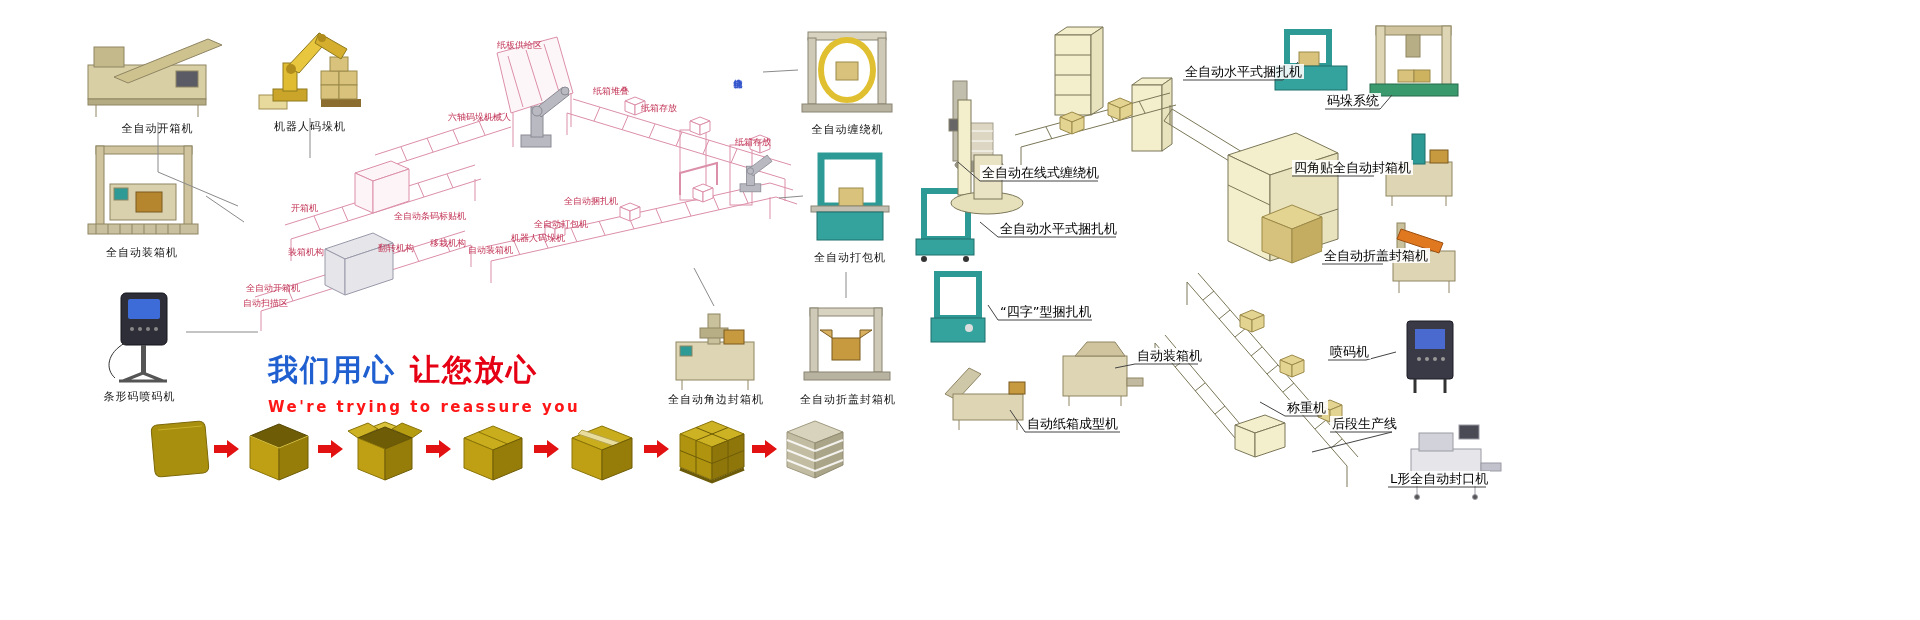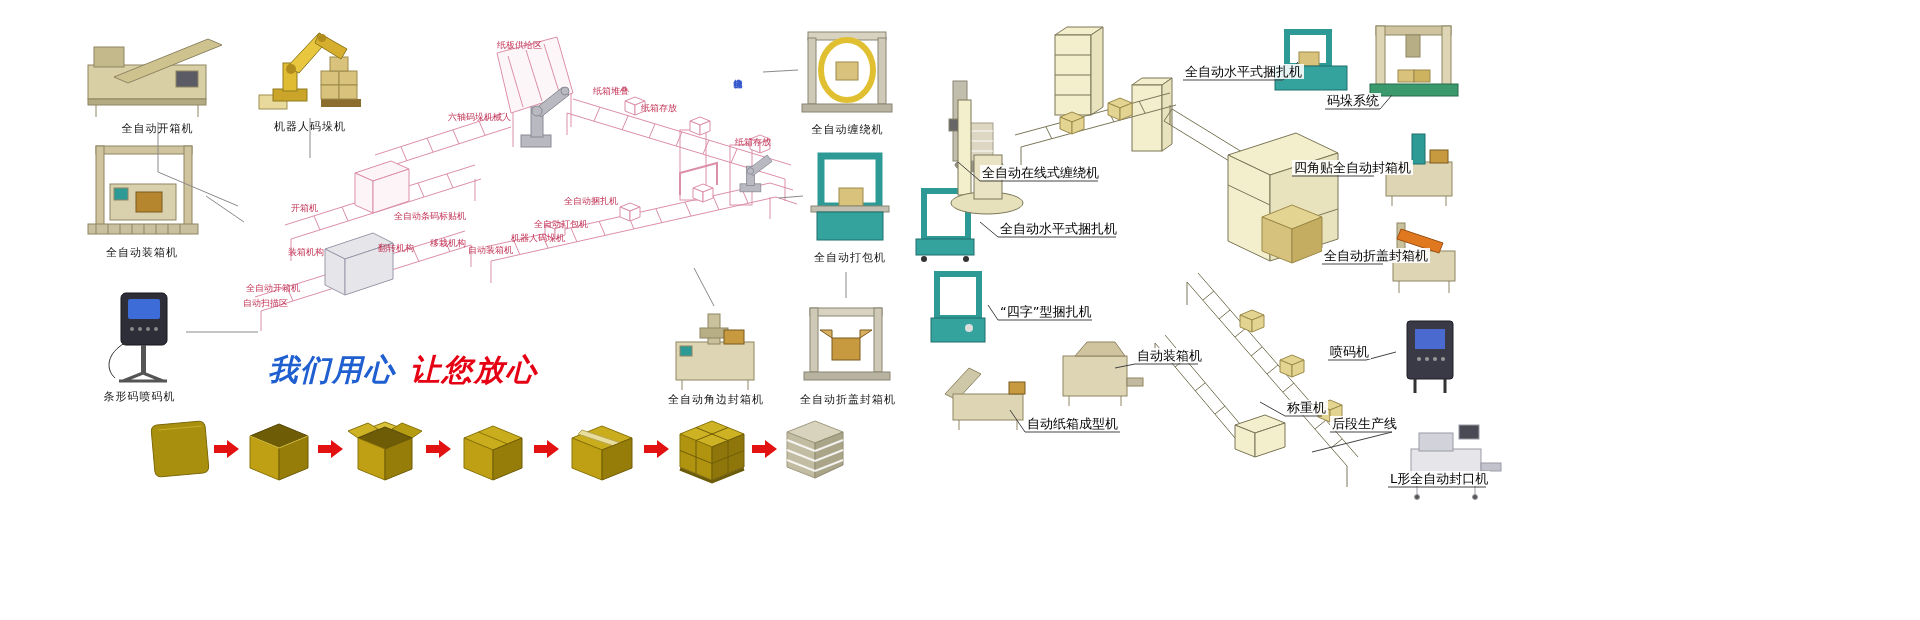--- a/index.html
+++ b/index.html
@@ -8,21 +8,21 @@
   .ph{position:absolute;}
   .ph svg{display:block;width:100%;height:100%;}
   .overlay{position:absolute;left:0;top:0;width:1920px;height:620px;pointer-events:none;}
   .mlab{position:absolute;font-size:11px;color:#151515;letter-spacing:1px;white-space:nowrap;font-weight:500;}
   .mlab.c{text-align:center;}
   .rlab{position:absolute;font-size:13px;color:#000;white-space:nowrap;background:rgba(255,255,255,.88);
         padding:0 2px;line-height:15px;font-weight:500;}
   .dlab{position:absolute;font-size:9px;color:#c23355;white-space:nowrap;line-height:10px;text-align:center;}
   .dlab.blue{color:#3355cc;}
   .dlab.v{writing-mode:vertical-rl;}
-  .slogan{position:absolute;left:268px;top:350px;font-style:italic;}
+  .slogan{position:absolute;left:268px;top:350px;}
   .slogan-cn{font-size:30px;font-weight:bold;letter-spacing:2px;white-space:nowrap;}
   .cn-blue{color:#1f5fd0;}
   .cn-red{color:#e60014;margin-left:14px;}
   .slogan-en{font-size:15px;font-weight:bold;color:#ff1616;letter-spacing:2.5px;margin-top:7px;white-space:nowrap;}
   .steps{position:absolute;left:148px;top:412px;display:flex;align-items:center;gap:2px;}
   .steps .st{flex:0 0 auto;}
 </style>
 </head>
 <body>
 
@@ -445,20 +445,21 @@
   <div class="dlab" style="left:564px;top:196px">全自动捆扎机</div>
   <div class="dlab" style="left:735px;top:137px">纸箱存放</div>
   <div class="dlab blue v" style="left:733px;top:72px">全自动缠绕机</div>
   <div class="dlab" style="left:246px;top:283px">全自动开箱机</div>
   <div class="dlab" style="left:243px;top:298px">自动扫描区</div>
 
   <div class="slogan">
     <div class="slogan-cn">
       <span class="cn-blue">我们用心</span><span class="cn-red">让您放心</span>
     </div>
+    <div class="slogan-en">We're trying to reassure you</div>
   </div>
 
   <div class="steps">
 
     <span class="st">
       <svg width="64" height="70" viewBox="0 0 64 70">
         <rect x="5" y="9" width="54" height="52" rx="6" fill="#a8900e" stroke="#7c680a" transform="rotate(-5 32 35)"></rect>
         <path d="M10 16 L54 12" stroke="#c8ae28" fill="none"></path>
       </svg>
     </span>

